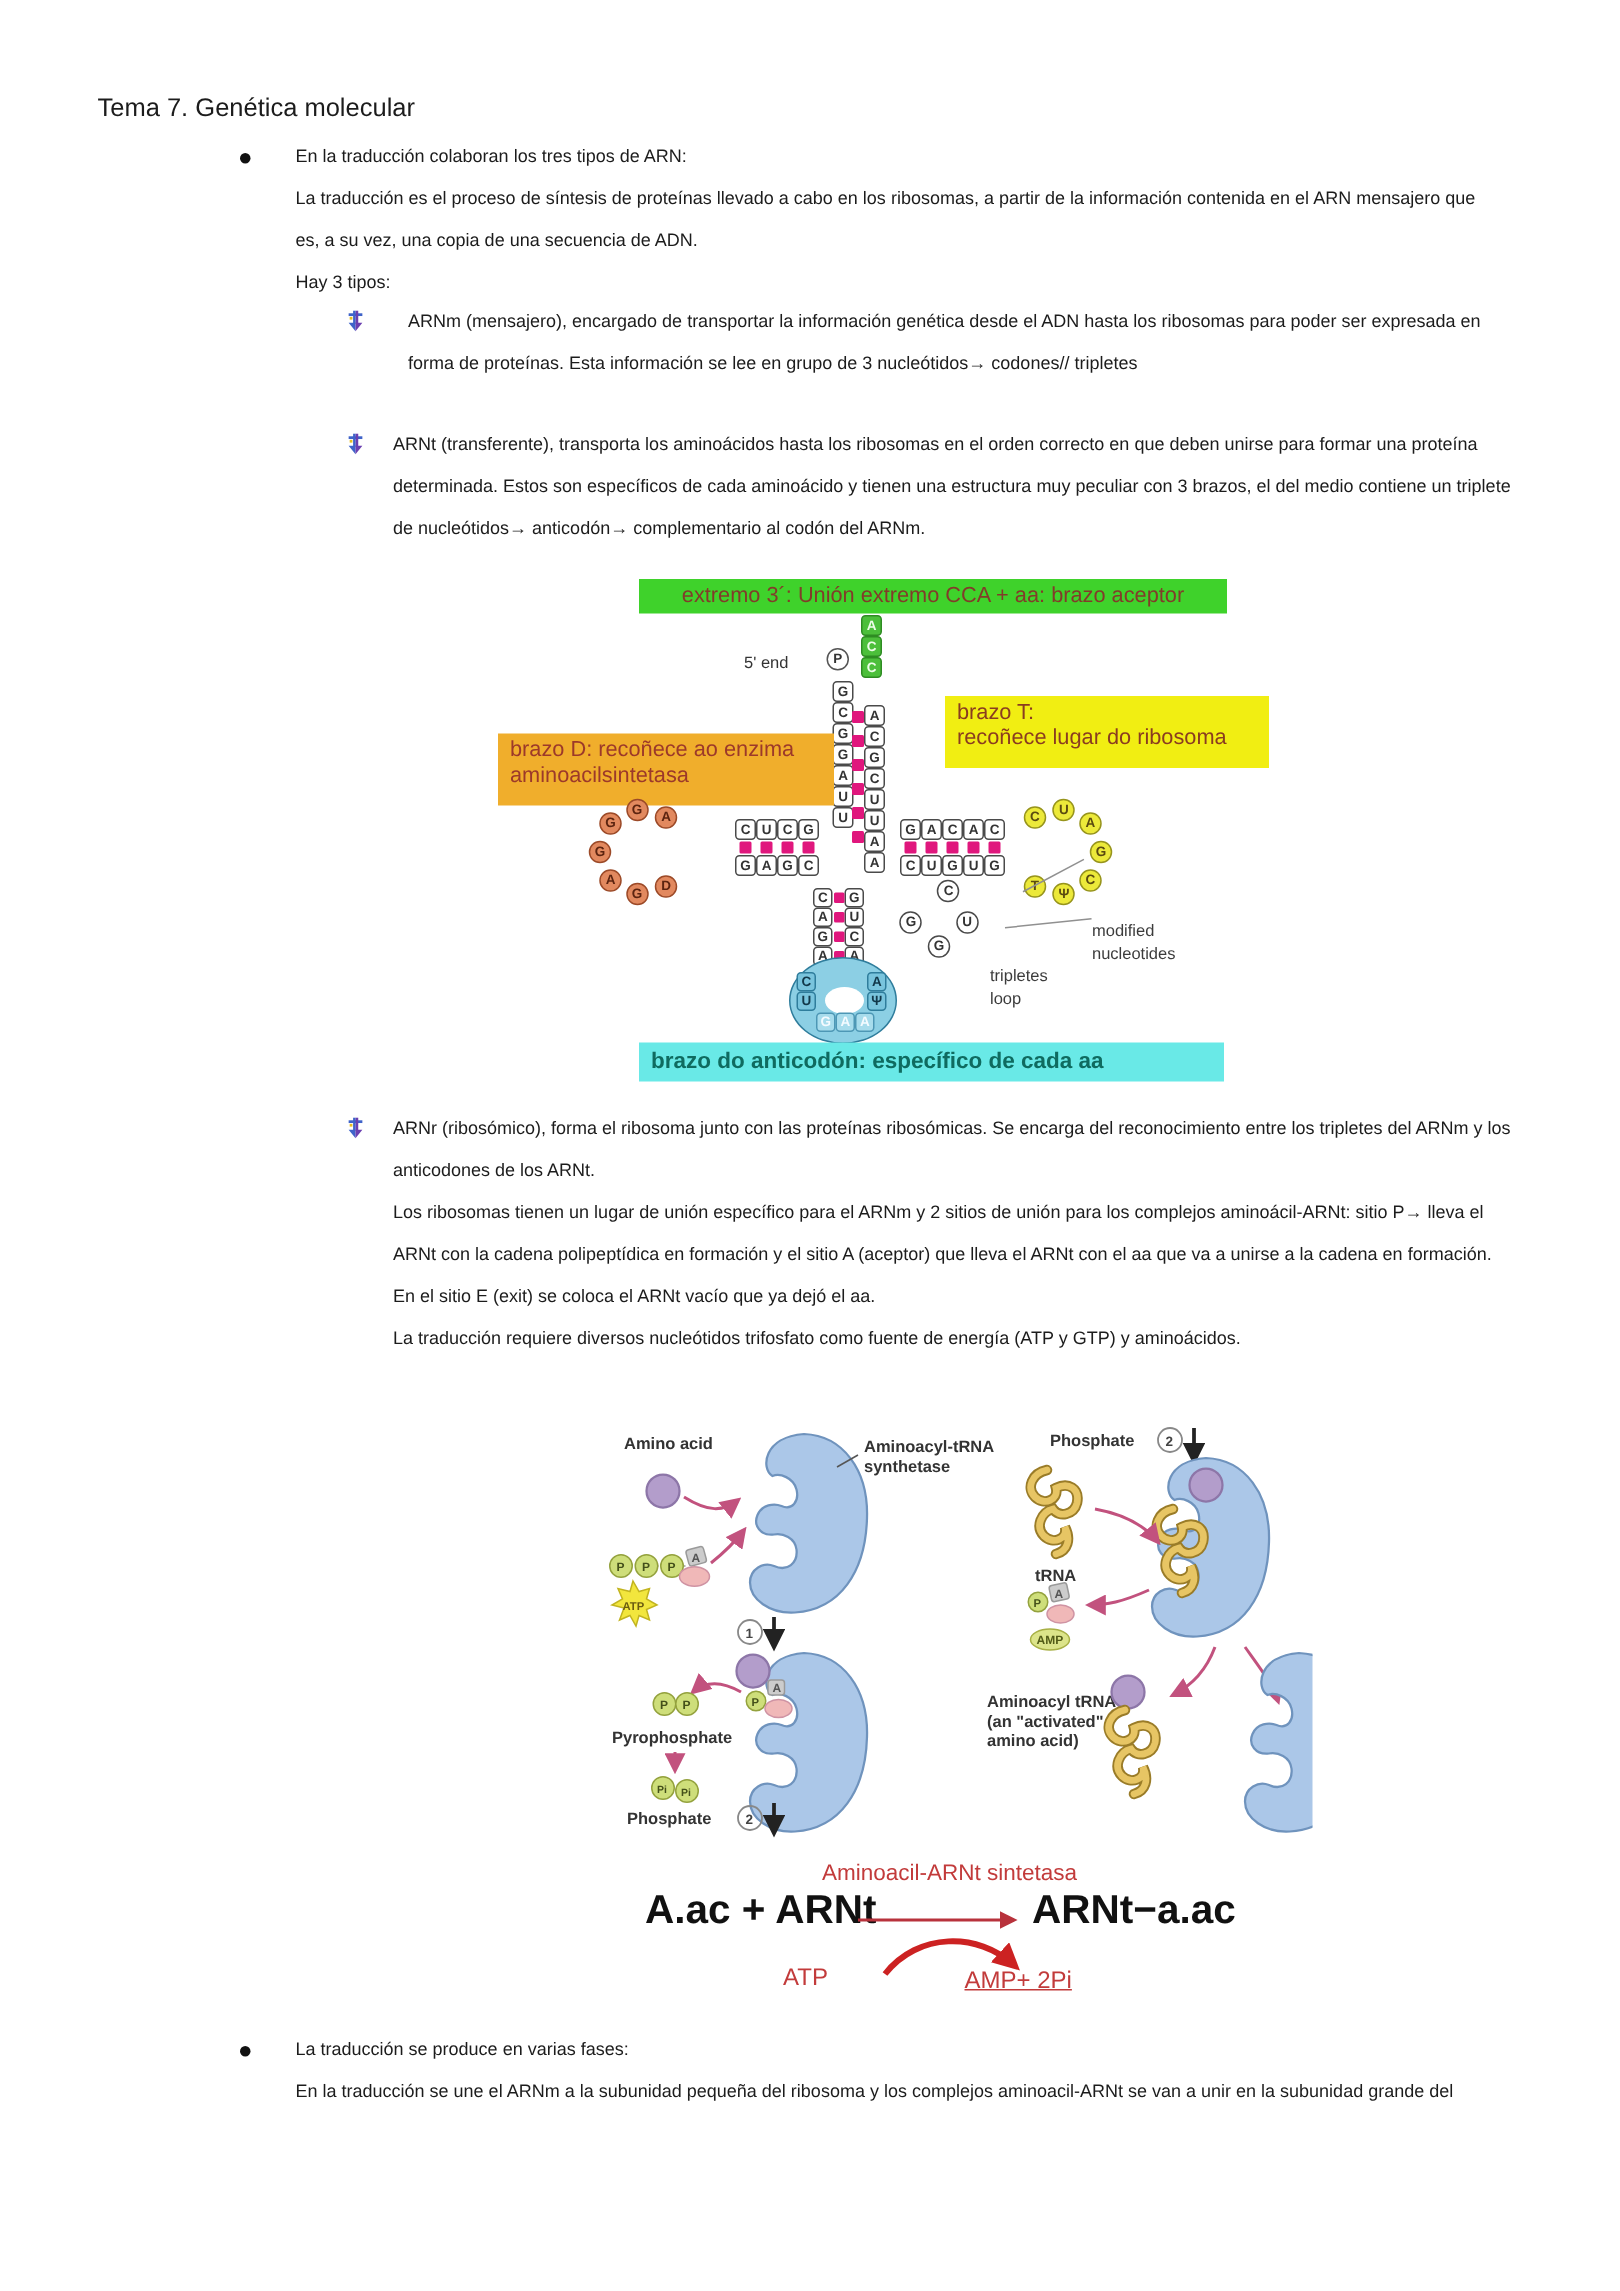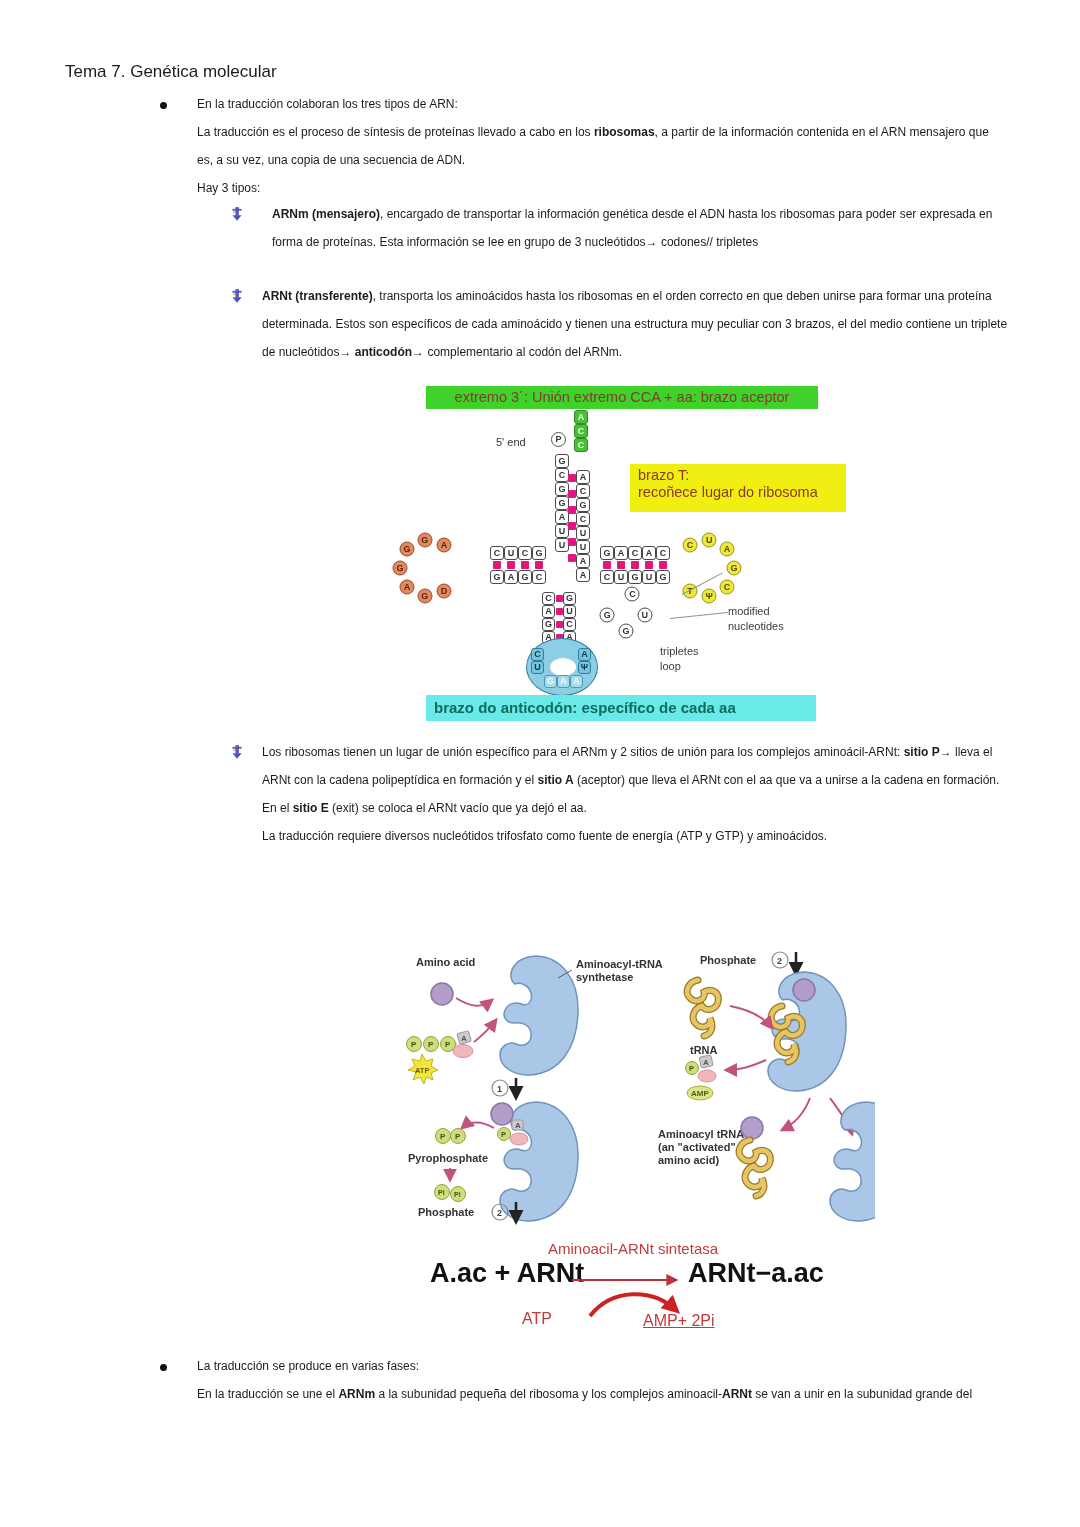--- a/index.html
+++ b/index.html
@@ -3,21 +3,21 @@
 <meta charset="utf-8">
 <style>
   * { margin:0; padding:0; box-sizing:border-box; }
   html,body { background:#ffffff; }
   .page {
     position:relative; width:1080px; height:1408px; background:#fff;
     font-family:"Liberation Sans", sans-serif; color:#1c1c1c; overflow:hidden;
   }
   .doc-title { position:absolute; left:65px; top:62px; font-size:17px; }
   .tblock { position:absolute; font-size:12px; line-height:28px; }
-  .tblock .b, .rich .b { font-weight:bold; }
+  .tblock .b, .rich .b { font-weight:normal; }
   .dot {
     position:absolute; width:7px; height:7px; border-radius:50%; background:#111;
   }
   .subicon { position:absolute; width:14px; height:16px; }
   .rich { white-space:normal; }
 
   
   .fig1 { position:absolute; left:330px; top:386px; width:520px; height:338px; font-family:"Liberation Sans",sans-serif; }
   .lblbox { position:absolute; font-size:14.5px; line-height:17px; padding:3px 8px; }
   .lbl-green { left:96px; top:0; width:392px; height:23px; background:#3fd22b; color:#823c2a; text-align:center; padding:0; line-height:23px; }
@@ -135,20 +135,24 @@
     <span class="rung" style="left:238px; top:104px;"></span>
     <span class="rung" style="left:238px; top:120px;"></span>
     <span class="rung" style="left:238px; top:136px;"></span>
     <span class="rung" style="left:238px; top:152px;"></span>
     <span class="rung" style="left:238px; top:168px;"></span>
 
     <div class="lblbox lbl-yellow">
       <div>brazo T:</div>
       <div>recoñece lugar do ribosoma</div>
     </div>
+    <div class="lblbox lbl-orange">
+      <div>brazo D: recoñece ao enzima</div>
+      <div>aminoacilsintetasa</div>
+    </div>
 
     <div class="rowline" style="left:270px; top:160px;">
         <span class="cell">G</span>
         <span class="cell">A</span>
         <span class="cell">C</span>
         <span class="cell">A</span>
         <span class="cell">C</span>
       </div>
     <div class="rowline" style="left:270px; top:184px;">
         <span class="cell">C</span>
@@ -232,21 +236,21 @@
       </div>
     <div class="rowline sz13 acrow" style="left:214px; top:289px;">
         <span class="cell">G</span>
         <span class="cell">A</span>
         <span class="cell">A</span>
       </div>
     <div class="bracket"></div>
 
     <span class="ptr" style="left:352px; top:208px; width:46px; transform:rotate(-28deg);"></span>
     <span class="ptr" style="left:340px; top:232px; width:58px; transform:rotate(-6deg);"></span>
-    <div class="ann" style="left:398px; top:218px;">
+    <div class="ann" style="left:398px; top:228px;">
       <div>modified</div>
       <div>nucleotides</div>
     </div>
     <div class="ann" style="left:330px; top:258px;">
       <div>tripletes</div>
       <div>loop</div>
     </div>
 
     <div class="lblbox lbl-cyan">brazo do anticodón: específico de cada aa</div>
   </div>
@@ -255,20 +259,21 @@
     <svg width="14" height="16" viewBox="0 0 12 14">
       <rect x="2" y="2.5" width="8" height="1.6" fill="#3f63c9"></rect>
       <rect x="4.6" y="1" width="1.5" height="7.5" fill="#3f63c9"></rect>
       <rect x="6.1" y="1" width="1.5" height="7.5" fill="#6b3fb0"></rect>
       <polygon points="2,8 6,8 6,13" fill="#3f63c9"></polygon>
       <polygon points="6,8 10,8 6,13" fill="#6b3fb0"></polygon>
       <rect x="2.6" y="4.6" width="1.6" height="1.6" fill="#e8c020"></rect>
     </svg>
   </span>
   <div class="tblock" style="left:262px; top:738px; width:748px;">
+    <div class="rich"><span class="b">ARNr (ribosómico)</span><span>, forma el </span><span class="b">ribosoma</span><span> junto con las proteínas ribosómicas. Se encarga del reconocimiento entre los tripletes del ARNm y los anticodones de los ARNt.</span></div>
     <div class="rich"><span>Los ribosomas tienen un lugar de unión específico para el ARNm y 2 sitios de unión para los complejos aminoácil-ARNt: </span><span class="b">sitio P</span><span class="b">→</span><span> lleva el ARNt con la cadena polipeptídica en formación y el </span><span class="b">sitio A</span><span> (aceptor) que lleva el ARNt con el aa que va a unirse a la cadena en formación. En el </span><span class="b">sitio E</span><span> (exit) se coloca el ARNt vacío que ya dejó el aa.</span></div>
     <div class="rich"><span>La traducción requiere diversos nucleótidos trifosfato como fuente de energía (ATP y GTP) y aminoácidos.</span></div>
   </div>
 
   <div class="fig2">
     <svg width="475" height="280" viewBox="0 0 475 280">
       <defs>
         <marker id="mpink" viewBox="0 0 10 10" refX="8" refY="5" markerWidth="7" markerHeight="7" orient="auto">
           <path d="M0,0 L10,5 L0,10 Z" fill="#c2527e"></path>
         </marker>

